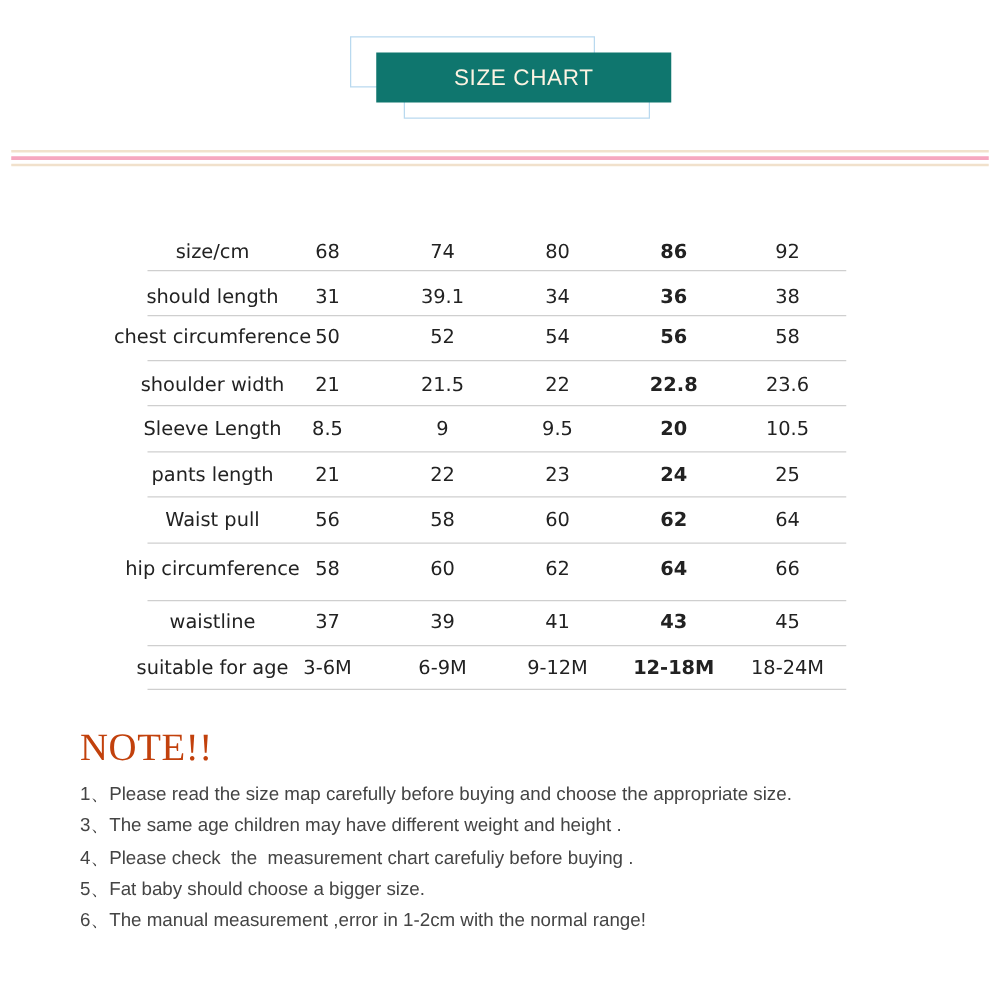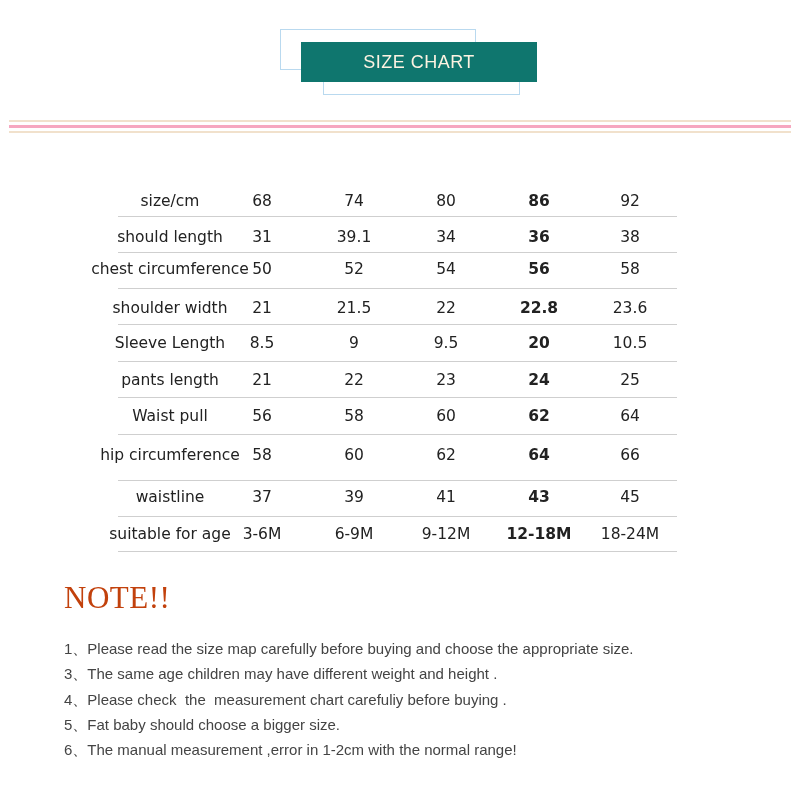--- a/index.html
+++ b/index.html
@@ -28,21 +28,21 @@
   .row .c0 { left: 262px; text-align: center; }
   .row .c1 { left: 354px; }
   .row .c2 { left: 446px; }
   .row .c3 { left: 539px; font-weight: bold; }
   .row .c4 { left: 630px; }
   .divider { position: absolute; left: 118px; width: 559px; height: 1px; background: #cfcfcf; }
 
   
   .note-title { position: absolute; left: 64px; top: 580px; font-family: "Liberation Serif", serif;
                 font-size: 31px; color: #c2410c; letter-spacing: 0.5px; }
-  .notes { position: absolute; left: 64px; top: 640px; margin: 0; padding: 0; list-style: none; }
+  .notes { position: absolute; left: 64px; top: 626px; margin: 0; padding: 0; list-style: none; }
   .notes li { height: 25.3px; font-family: "Liberation Sans", sans-serif; font-size: 15px; color: #444; white-space: pre; }
 </style>
 </head>
 <body>
 
 <div>
   <div class="frame frame-back"></div>
   <div class="frame frame-front"></div>
   <div class="badge">SIZE CHART</div>
 </div>

